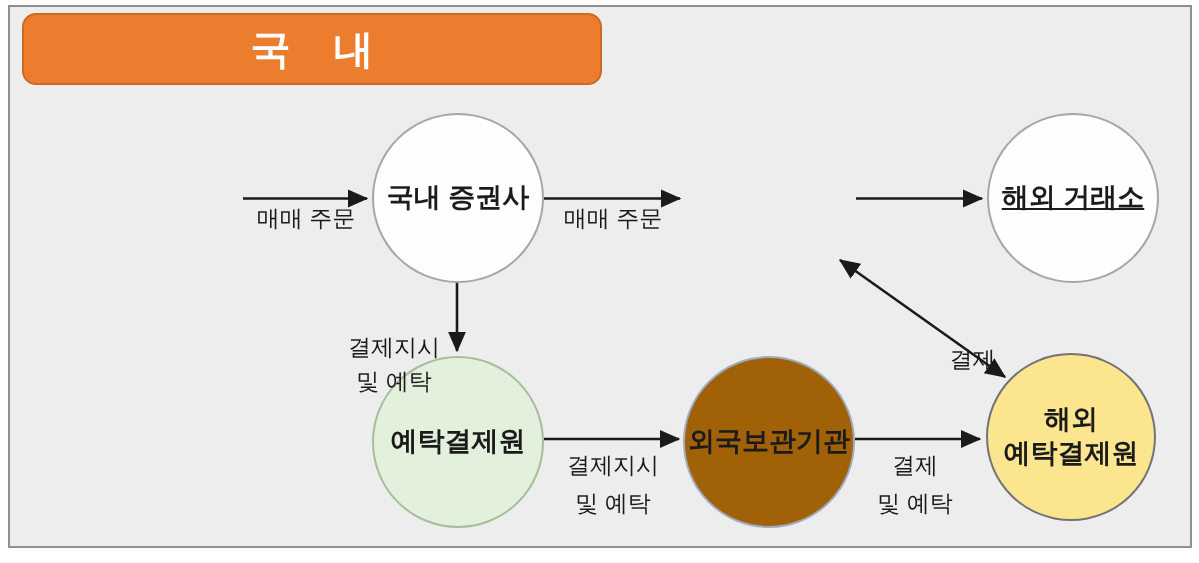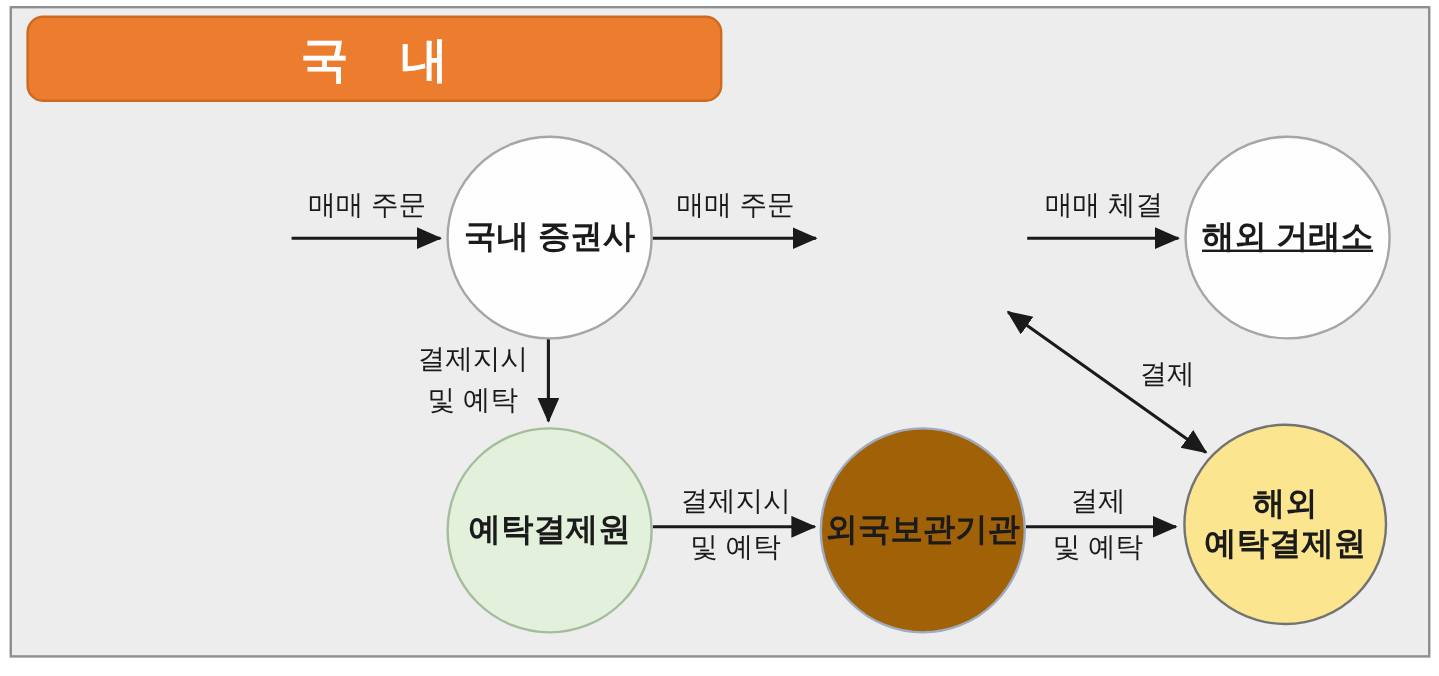--- a/index.html
+++ b/index.html
@@ -20,21 +20,21 @@
   .node-blue{background:#a16207;border:2px solid #9FABC0;}
   .node-yellow{background:#FBE58F;border:2px solid #737373;}
   .n-investor{left:71px;top:113px;width:168px;height:166px;}
   .n-domestic-broker{left:372px;top:113px;width:168px;height:166px;}
   .n-overseas-broker{left:685px;top:113px;width:168px;height:166px;}
   .n-overseas-exchange{left:987px;top:113px;width:168px;height:166px;text-decoration:underline;}
   .n-ksd{left:372px;top:356px;width:168px;height:168px;}
   .n-foreign-custodian{left:683px;top:356px;width:168px;height:168px;}
   .n-overseas-csd{left:986px;top:353px;width:166px;height:164px;}
   .edges-svg{position:absolute;left:0;top:0;width:1199px;height:563px;pointer-events:none;}
-  .edge-label{position:absolute;color:#1a1a1a;font-size:23px;text-align:center;white-space:nowrap;}
+  .edge-label{position:absolute;color:#1a1a1a;font-size:23px;text-align:center;white-space:nowrap;margin-top:48px;}
   .lbl-order1{left:236px;top:155px;width:140px;}
   .lbl-order2{left:543px;top:155px;width:140px;}
   .lbl-execution{left:850px;top:155px;width:140px;}
   .lbl-v1{left:330px;top:284px;width:128px;}
   .lbl-v2{left:330px;top:318px;width:128px;}
   .lbl-h1a{left:543px;top:402px;width:140px;}
   .lbl-h1b{left:543px;top:440px;width:140px;}
   .lbl-h2a{left:845px;top:402px;width:140px;}
   .lbl-h2b{left:845px;top:440px;width:140px;}
   .lbl-settle{left:920px;top:296px;width:105px;}
@@ -77,21 +77,20 @@
   <div class="node node-blue n-foreign-custodian">
     <span>외국보관기관</span>
   </div>
   <div class="node node-yellow n-overseas-csd">
     <span>해외</span>
     <span>예탁결제원</span>
   </div>
 
   <div class="edge-label lbl-order1">매매 주문</div>
   <div class="edge-label lbl-order2">매매 주문</div>
-  <div class="edge-label lbl-execution">매매 체결</div>
   <div class="edge-label lbl-v1">결제지시</div>
   <div class="edge-label lbl-v2">및 예탁</div>
   <div class="edge-label lbl-h1a">결제지시</div>
   <div class="edge-label lbl-h1b">및 예탁</div>
   <div class="edge-label lbl-h2a">결제</div>
   <div class="edge-label lbl-h2b">및 예탁</div>
   <div class="edge-label lbl-settle">결제</div>
 
 </div>
 

